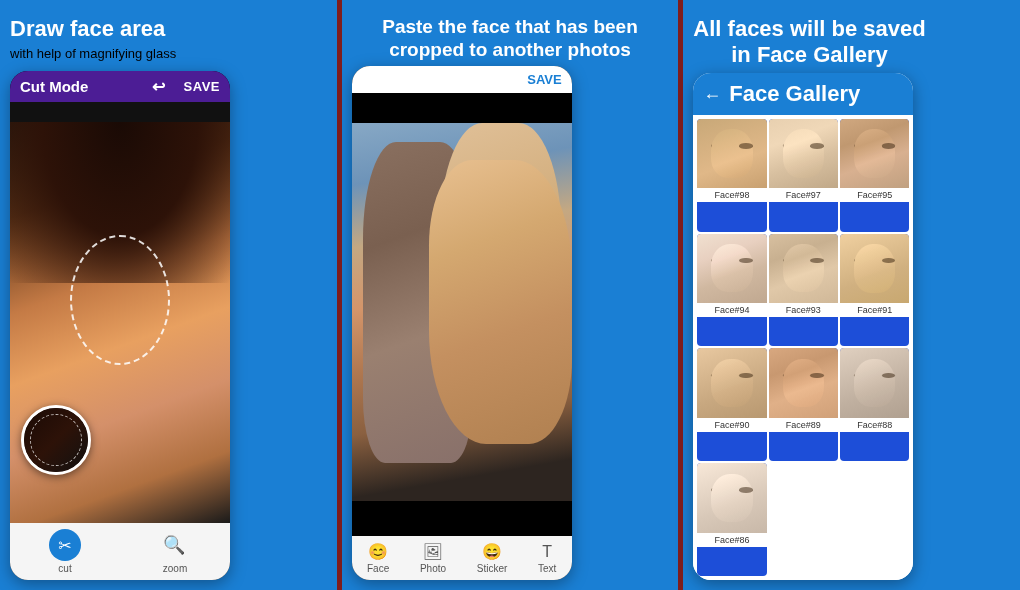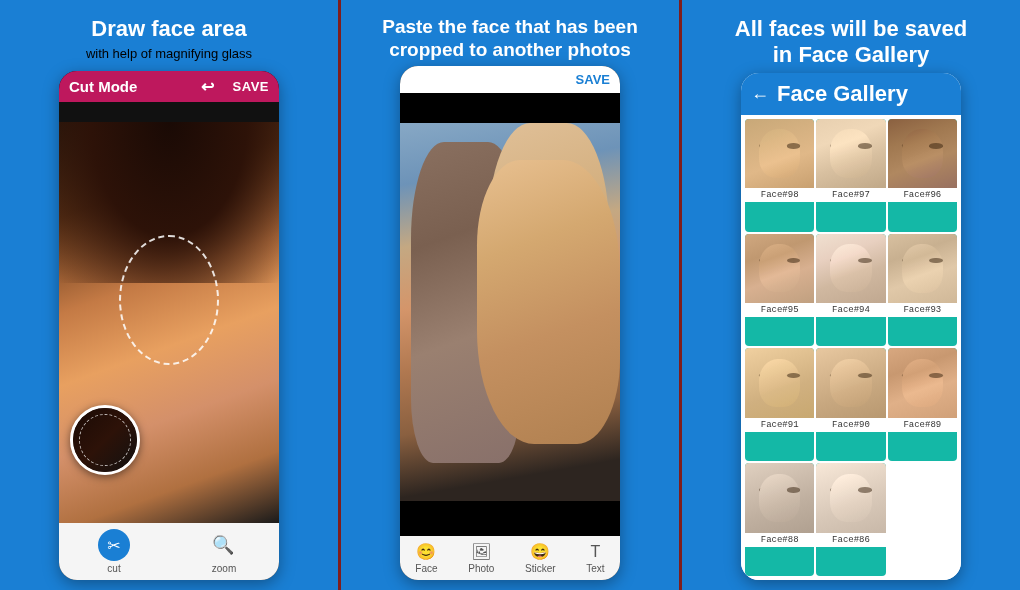--- a/index.html
+++ b/index.html
@@ -11,28 +11,28 @@
       flex-direction: row;
       align-items: stretch;
       font-family: 'Arial', sans-serif;
       overflow: hidden;
     }
 
     
     .panel {
       display: flex;
       flex-direction: column;
-      align-items: center;
+      align-items: flex-start;
       flex: 1;
       padding: 16px 10px 10px 10px;
       position: relative;
     }
 
     .panel + .panel {
-      border-left: 3px solid #7f1d1d;
+      border-left: 5px solid #7f1d1d;
     }
 
     .panel-title {
       color: #fff;
       font-size: 22px;
       font-weight: 900;
       text-align: center;
       line-height: 1.2;
       margin-bottom: 4px;
     }
@@ -52,21 +52,21 @@
       overflow: hidden;
       width: 220px;
       flex: 1;
       display: flex;
       flex-direction: column;
       box-shadow: 0 4px 16px rgba(0,0,0,0.35);
     }
 
     
     .toolbar-blue {
-      background: #be185d;
+      background: #4c1d95;
       display: flex;
       align-items: center;
       justify-content: space-between;
       padding: 6px 10px;
       color: #fff;
       font-size: 14px;
       font-weight: bold;
       flex-shrink: 0;
     }
 
@@ -293,24 +293,23 @@
       padding: 4px;
       flex: 1;
       overflow: hidden;
       background: #fff;
     }
 
     .face-cell {
       display: flex;
       flex-direction: column;
       align-items: center;
-      background: #14b8a6;
+      background: #1d4ed8;
       border-radius: 4px;
       overflow: hidden;
-      font-family: Liberation Mono, monospace;
     }
 
     .face-label {
       font-size: 9px;
       color: #333;
       padding: 2px 0;
       background: #fff;
       width: 100%;
       text-align: center;
     }
@@ -457,26 +456,20 @@
           </div>
           <div class="face-label">Face#98</div>
         </div>
         <div class="face-cell">
           <div class="face-img-container face-97">
             <div style="position: absolute; top: 15%; left: 20%; width: 60%; height: 70%; border-radius: 45% 45% 40% 40%; background: inherit; filter: brightness(1.05);"></div>
           </div>
           <div class="face-label">Face#97</div>
         </div>
         <div class="face-cell">
-          <div class="face-img-container face-96">
-            <div style="position: absolute; top: 15%; left: 20%; width: 60%; height: 70%; border-radius: 45% 45% 40% 40%; background: inherit; filter: brightness(1.05);"></div>
-          </div>
-          <div class="face-label">Face#96</div>
-        </div>
-        <div class="face-cell">
           <div class="face-img-container face-95">
             <div style="position: absolute; top: 15%; left: 20%; width: 60%; height: 70%; border-radius: 45% 45% 40% 40%; background: inherit; filter: brightness(1.05);"></div>
           </div>
           <div class="face-label">Face#95</div>
         </div>
         <div class="face-cell">
           <div class="face-img-container face-94">
             <div style="position: absolute; top: 15%; left: 20%; width: 60%; height: 70%; border-radius: 45% 45% 40% 40%; background: inherit; filter: brightness(1.05);"></div>
           </div>
           <div class="face-label">Face#94</div>

